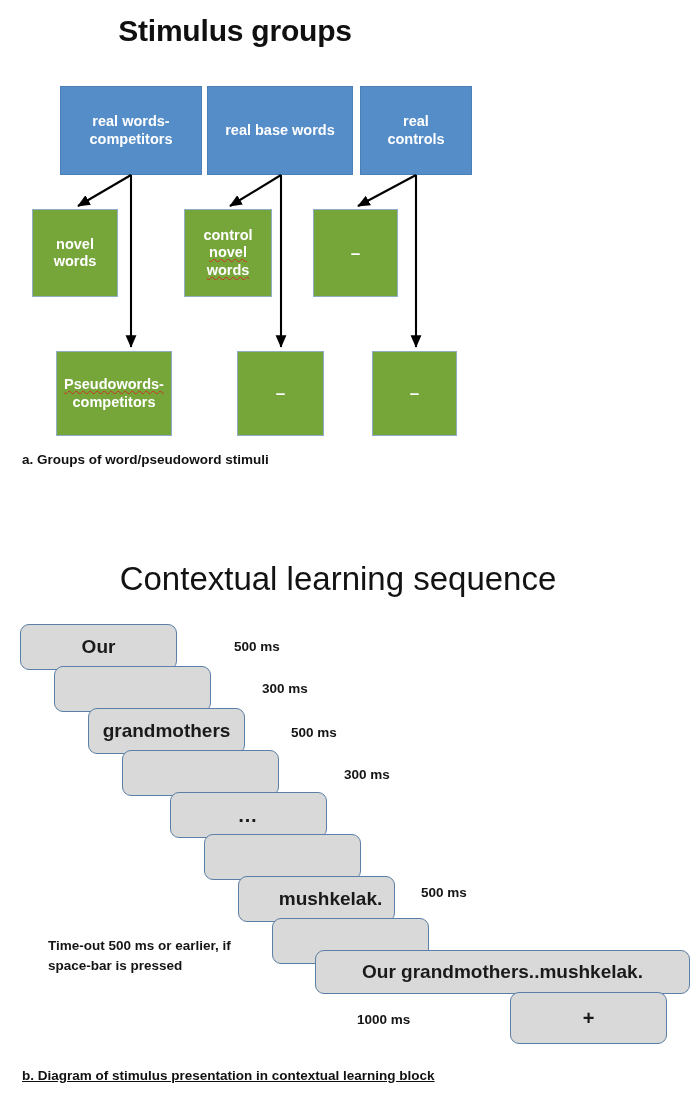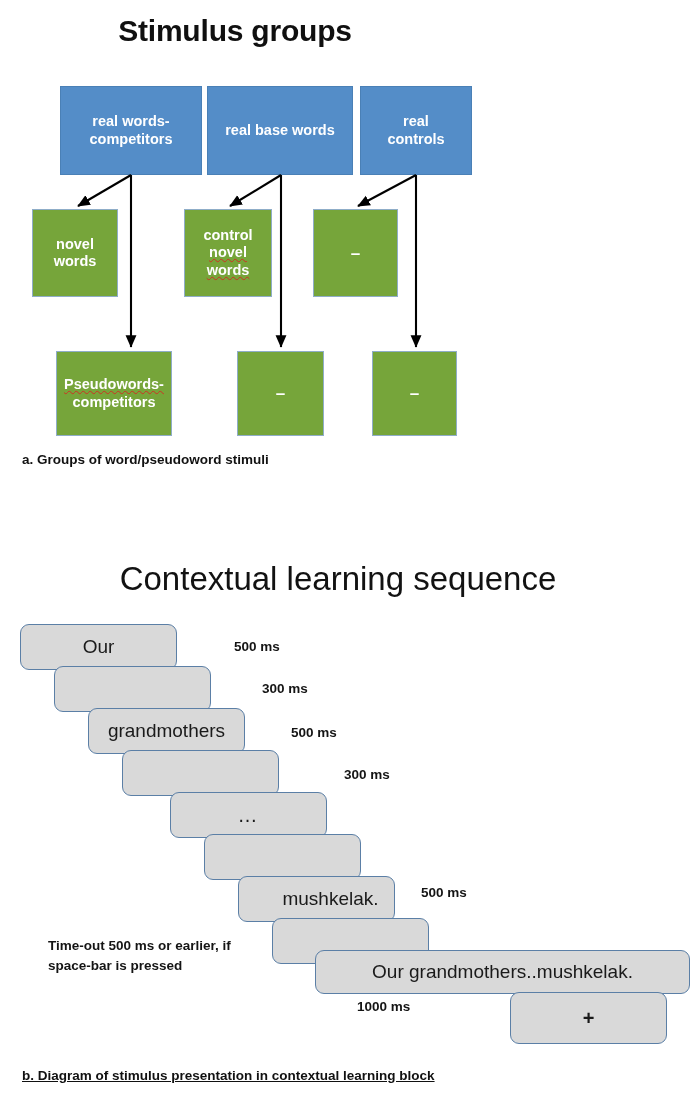--- a/index.html
+++ b/index.html
@@ -104,21 +104,21 @@
   .card {
     position: absolute;
     box-sizing: border-box;
     background: #d9d9d9;
     border: 1.6px solid #5b7fa6;
     border-radius: 9px;
     display: flex;
     align-items: center;
     justify-content: center;
     font-size: 19px;
-    font-weight: 400;
+    font-weight: 700;
     color: #1a1a1a;
     white-space: nowrap;
   }
   .card.dots { font-size: 20px; letter-spacing: 2px; }
   .card.plus { font-size: 20px; font-weight: 700; }
 
   .ms-label {
     position: absolute;
     font-size: 13.5px;
     font-weight: 700;
@@ -241,18 +241,18 @@
 
   <div class="card" style="left:315px; top:410px; width:375px; height:44px;">Our grandmothers..mushkelak.</div>
 
   <div class="card plus" style="left:510px; top:452px; width:157px; height:52px;">+</div>
 
   <div class="ms-label" style="left:234px; top:99px;">500 ms</div>
   <div class="ms-label" style="left:262px; top:141px;">300 ms</div>
   <div class="ms-label" style="left:291px; top:185px;">500 ms</div>
   <div class="ms-label" style="left:344px; top:227px;">300 ms</div>
   <div class="ms-label" style="left:421px; top:345px;">500 ms</div>
-  <div class="ms-label" style="left:357px; top:459px;text-align:center;">1000 ms</div>
+  <div class="ms-label" style="left:357px; top:472px;text-align:center;">1000 ms</div>
 
   <div id="timeout-note">Time-out 500 ms or earlier, if space-bar is pressed</div>
 
   <div class="panel-caption" style="left:22px; top:528px;text-decoration:underline;">b. Diagram of stimulus presentation in contextual learning block</div>
 </div>
 
 </body></html>

